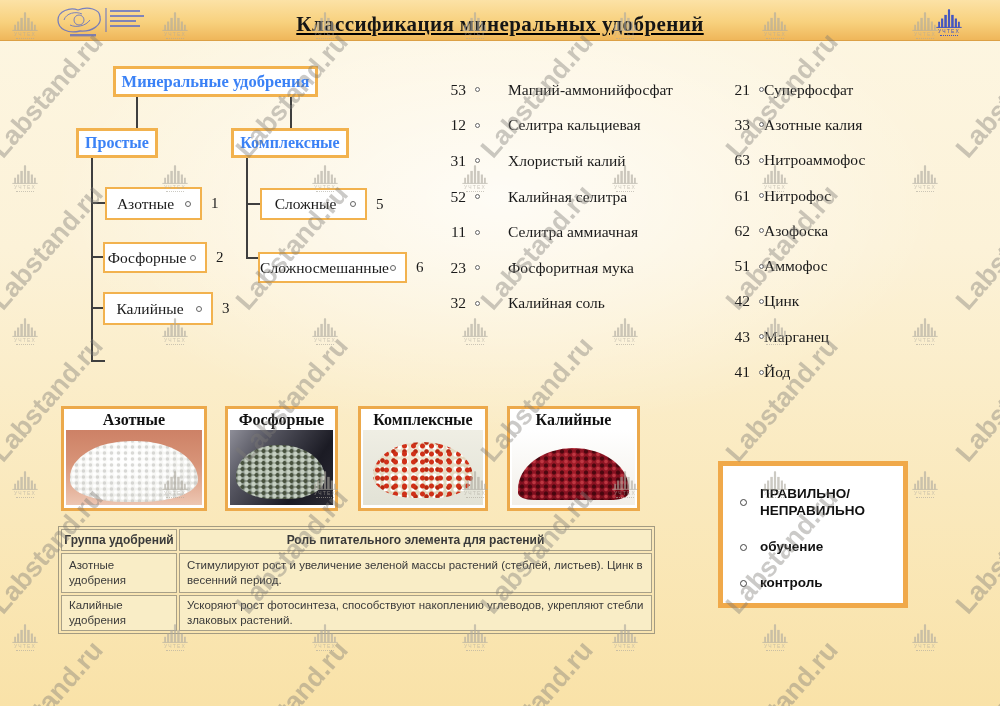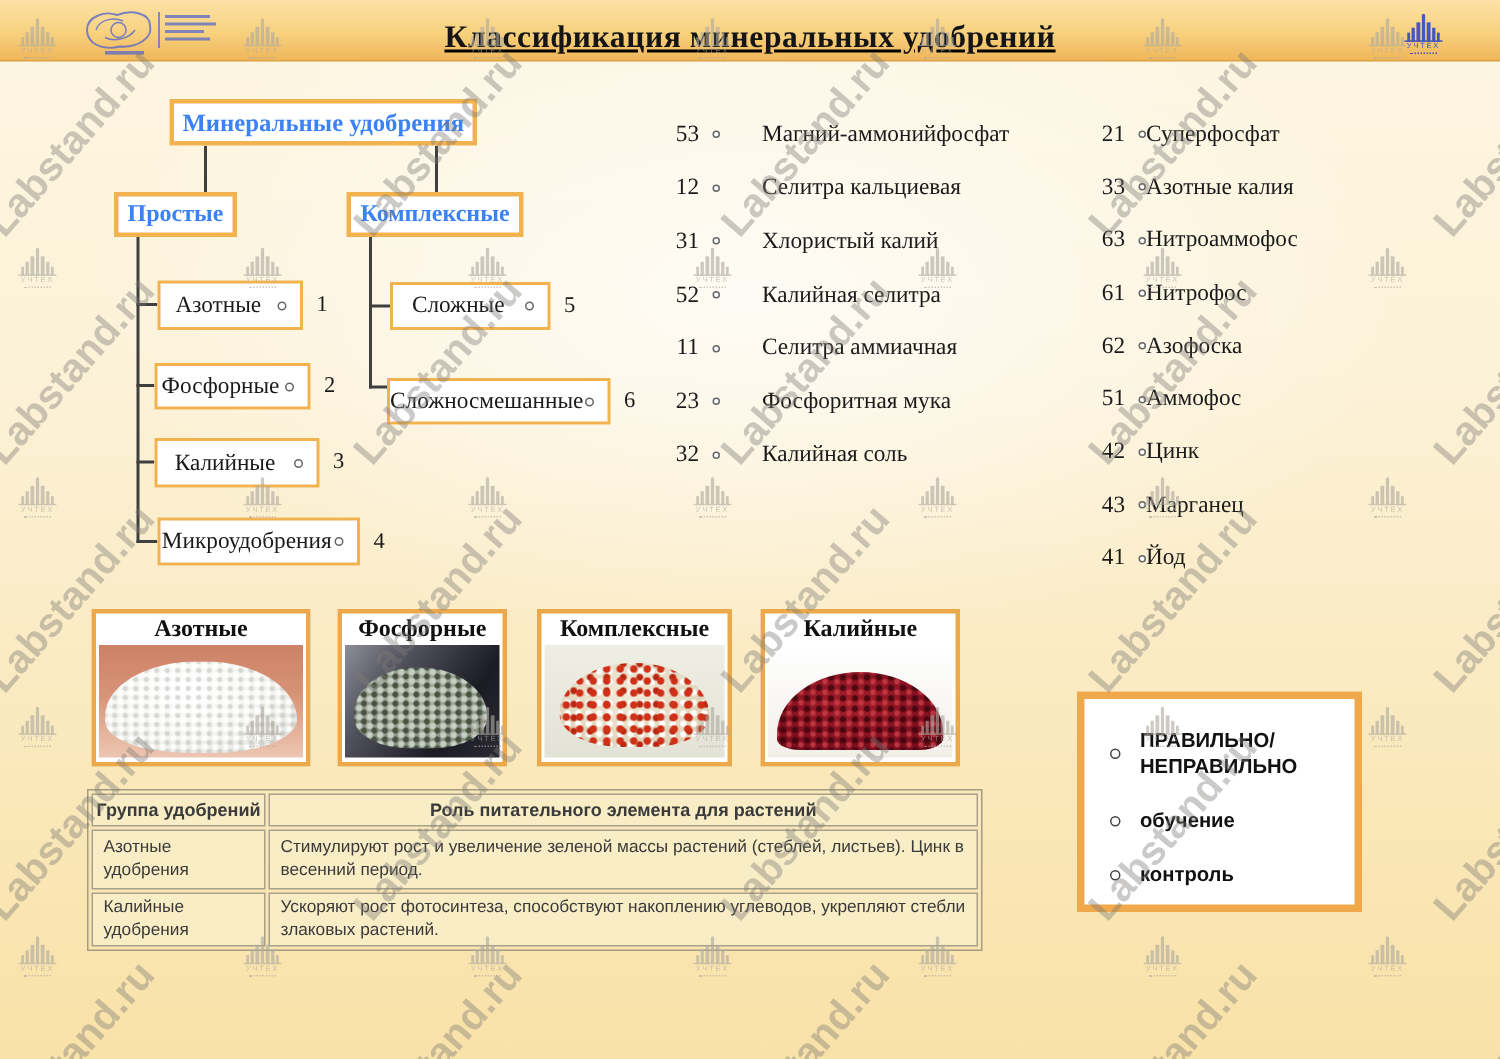--- a/index.html
+++ b/index.html
@@ -189,27 +189,20 @@
       <span class="dot"></span>
     </div>
     <span class="leaf-num">2</span>
   </div>
   <div class="leaf" style="left:103px;top:292px">
     <div class="leaf-box" style="width:110px;height:33px">
       <span>Калийные</span>
       <span class="dot"></span>
     </div>
     <span class="leaf-num">3</span>
-  </div>
-  <div class="leaf" style="left:105px;top:345px">
-    <div class="leaf-box" style="width:135px;height:32px">
-      <span>Микроудобрения</span>
-      <span class="dot"></span>
-    </div>
-    <span class="leaf-num">4</span>
   </div>
   <div class="leaf" style="left:260px;top:188px">
     <div class="leaf-box" style="width:107px;height:32px">
       <span>Сложные</span>
       <span class="dot"></span>
     </div>
     <span class="leaf-num">5</span>
   </div>
   <div class="leaf" style="left:258px;top:252px">
     <div class="leaf-box" style="width:149px;height:31px">

